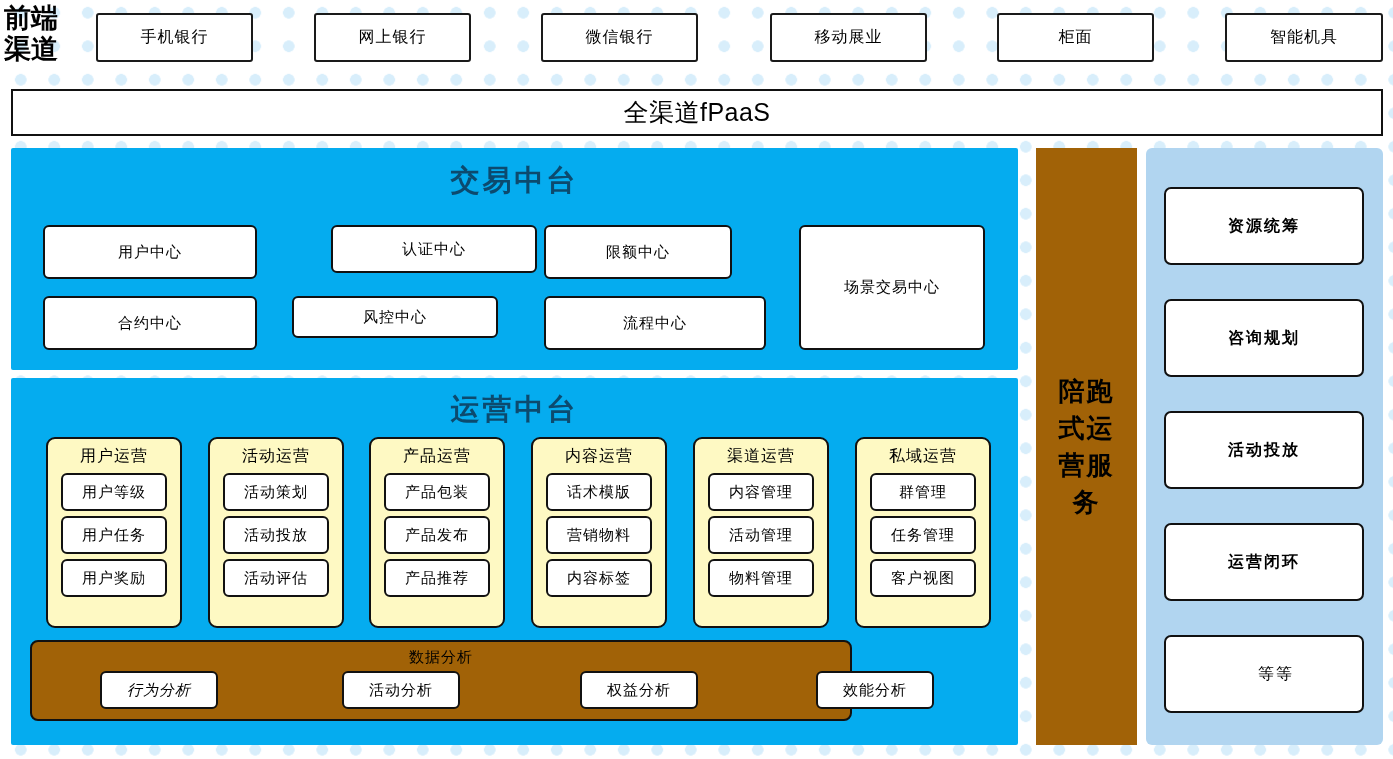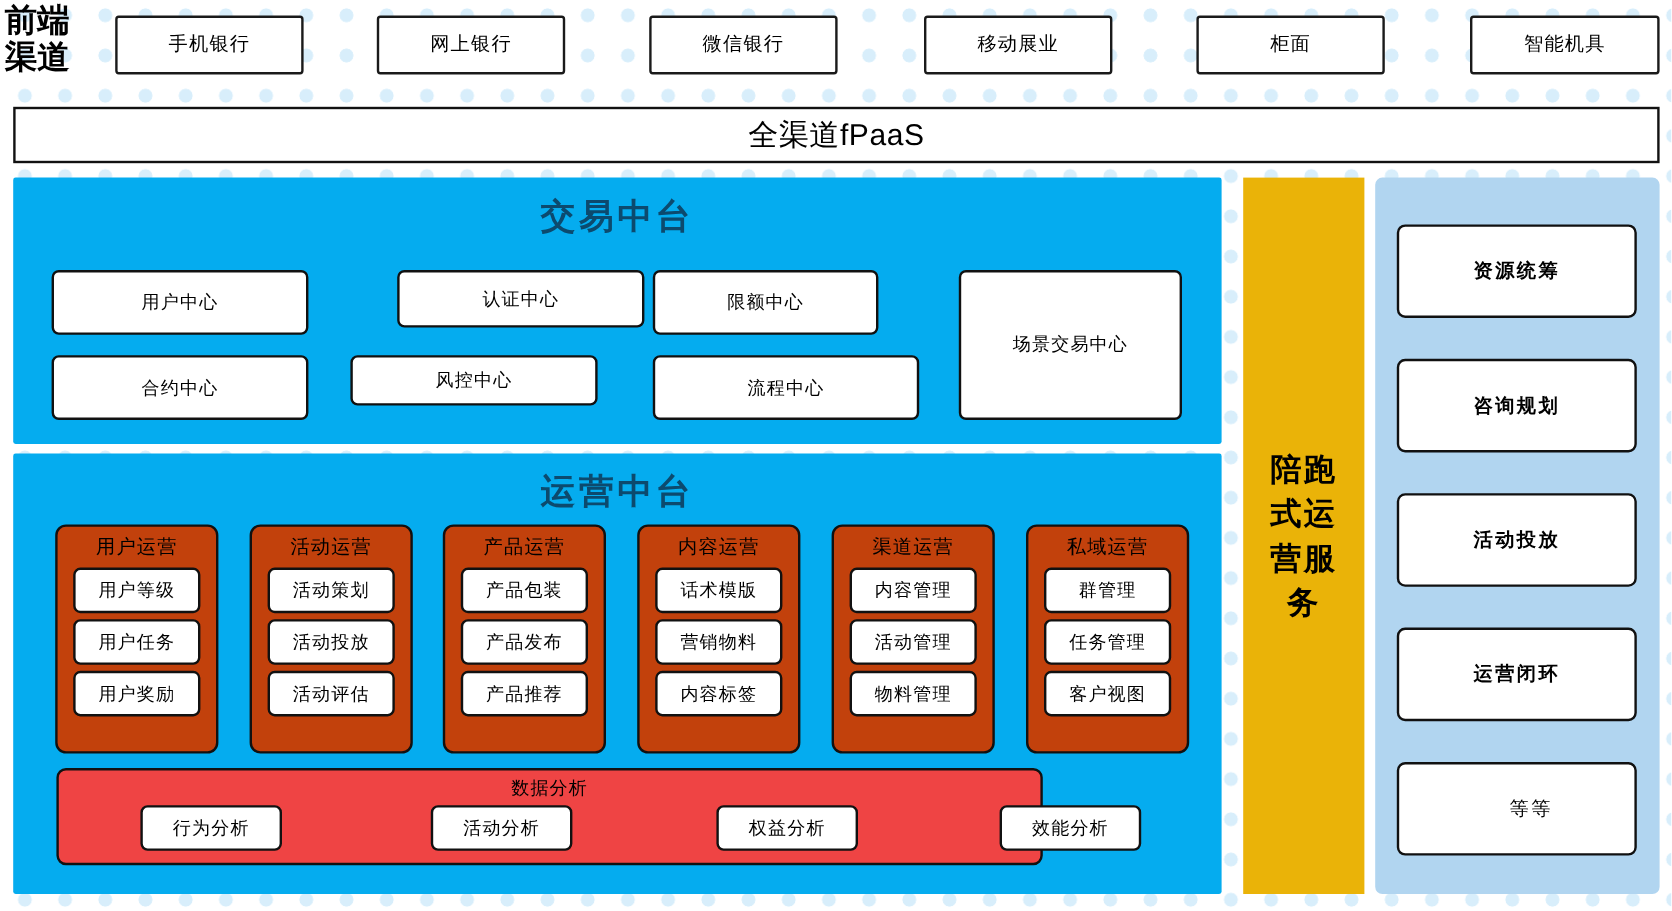--- a/index.html
+++ b/index.html
@@ -104,21 +104,21 @@
     letter-spacing: 1px;
     box-sizing: border-box;
   }
 
   
   .ogroup {
     position: absolute;
     top: 59px;
     width: 136px;
     height: 191px;
-    background: #c2410c;
+    background: #fef9c3;
     border: 2.4px solid #111111;
     border-radius: 9px;
     box-sizing: border-box;
   }
   .ogroup > .ghead {
     position: absolute;
     left: 0; right: 0; top: 7px;
     text-align: center;
     font-size: 16px;
     letter-spacing: 1px;
@@ -139,23 +139,23 @@
     align-items: center;
     justify-content: center;
     font-size: 15px;
     letter-spacing: 1px;
     box-sizing: border-box;
   }
 
   
   #analysis {
     position: absolute;
-    left: 36px; top: 262px;
+    left: 19px; top: 262px;
     width: 822px; height: 81px;
-    background: #ef4444;
+    background: #a16207;
     border: 2.4px solid #111111;
     border-radius: 8px;
     box-sizing: border-box;
   }
   #analysis .ahead {
     position: absolute;
     left: 0; right: 0; top: 6px;
     text-align: center;
     font-size: 15px;
     letter-spacing: 1px;
@@ -172,21 +172,21 @@
     justify-content: center;
     font-size: 15px;
     letter-spacing: 1px;
     box-sizing: border-box;
   }
 
   
   #companion {
     left: 1036px; top: 148px;
     width: 101px; height: 597px;
-    background: #eab308;
+    background: #a16207;
     display: flex;
     align-items: center;
     justify-content: center;
   }
   #companion .vtext {
     width: 74px;
     text-align: center;
     font-size: 26px;
     font-weight: 700;
     line-height: 37px;
@@ -239,21 +239,21 @@
       <div class="tcard" style="left: 32px; top: 148px; width: 214px; height: 54px;">合约中心</div>
       <div class="tcard" style="left: 281px; top: 148px; width: 206px; height: 42px;">风控中心</div>
       <div class="tcard" style="left: 533px; top: 148px; width: 222px; height: 54px;">流程中心</div>
       <div class="tcard" style="left: 788px; top: 77px; width: 186px; height: 125px;">场景交易中心</div>
     </div>
 
   <div class="layer bluepanel" id="panel-ops">
     <div class="panel-title">运营中台</div>
     <div id="analysis">
       <div class="ahead">数据分析</div>
-    <div class="acard" style="left: 68px;">行为分析</div>
+    <div class="acard" style="left: 68px; font-style: italic;">行为分析</div>
         <div class="acard" style="left: 310px;">活动分析</div>
         <div class="acard" style="left: 548px;">权益分析</div>
         <div class="acard" style="left: 784px;">效能分析</div>
       </div>
   <div class="ogroup" style="left: 35px;">
         <div class="ghead">用户运营</div>
         <div class="gitems">
           <div class="gitem">用户等级</div>
           <div class="gitem">用户任务</div>
           <div class="gitem">用户奖励</div>

